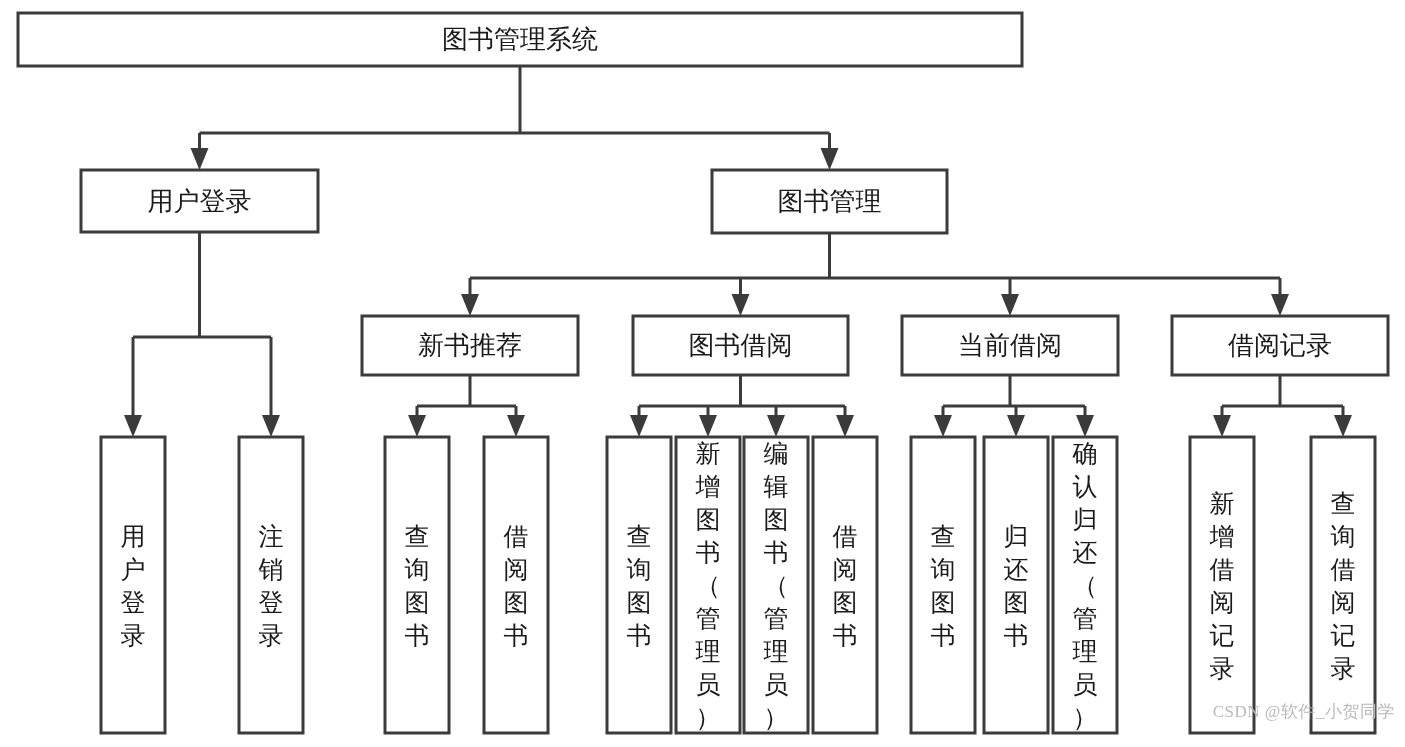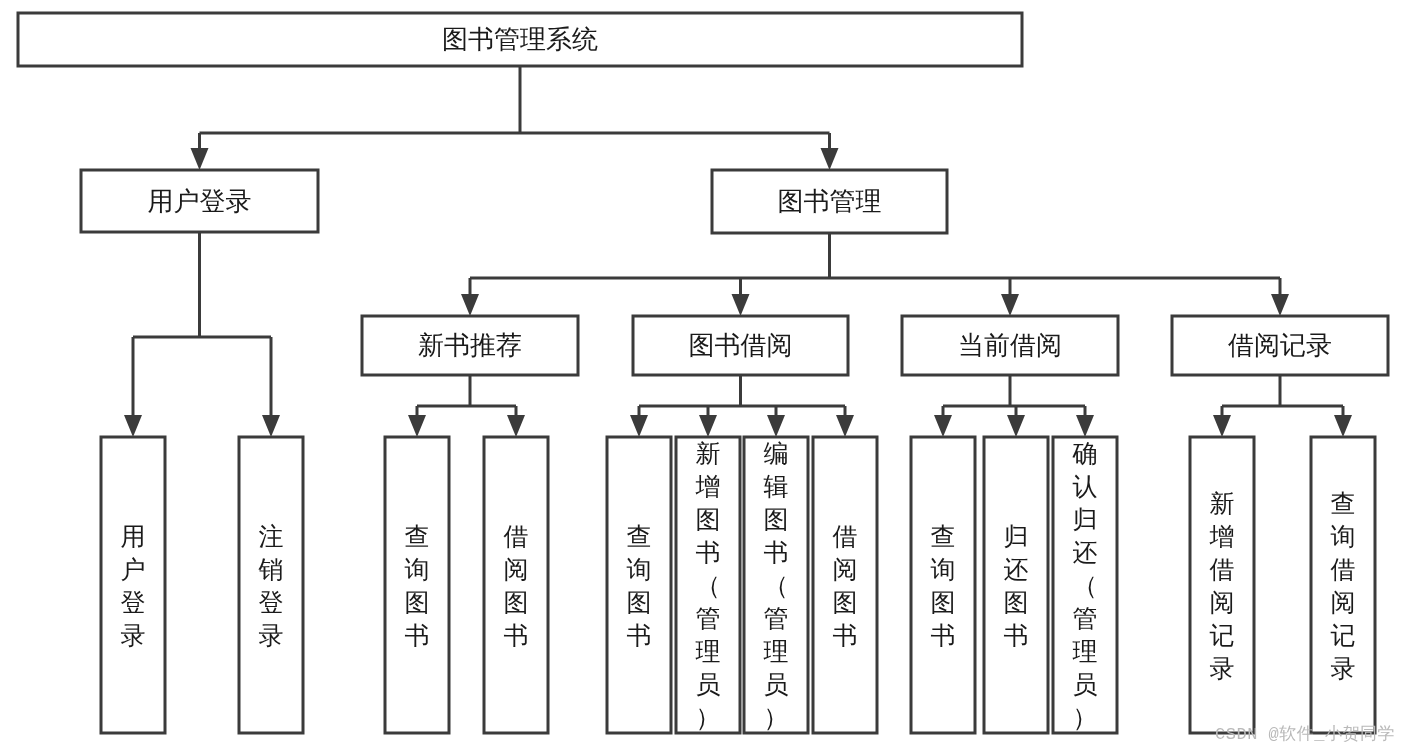--- a/index.html
+++ b/index.html
@@ -44,22 +44,22 @@
     stroke-width: 3;
     fill: none;
   }
   .arrow-head {
     fill: #3b3b3b;
     stroke: none;
   }
   .watermark {
     position: absolute;
     right: 10px;
-    bottom: 2px;
-    font-family: Liberation Mono, monospace;
+    bottom: 24px;
+    font-family: Liberation Serif, serif;
     font-size: 17px;
     color: #b9b9b9;
     white-space: nowrap;
     letter-spacing: 0.5px;
   }
 </style>
 </head>
 <body>
 
 <svg id="diagram" viewBox="0 0 1405 747" xmlns="http://www.w3.org/2000/svg">

